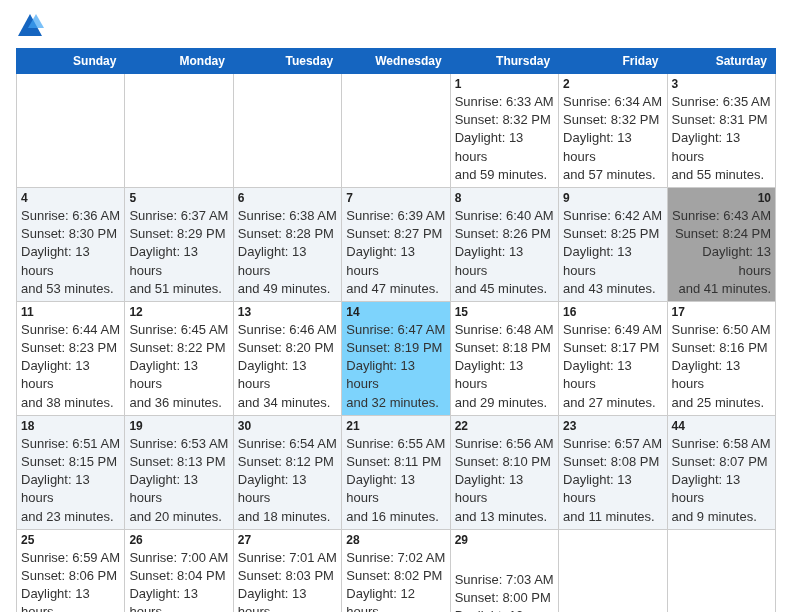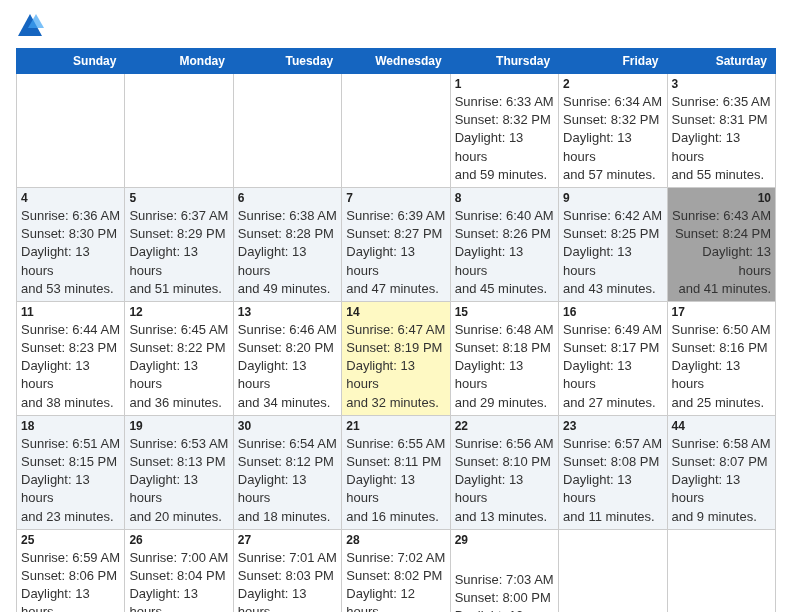--- a/index.html
+++ b/index.html
@@ -227,21 +227,21 @@
 Daylight: 13 hours
 and 36 minutes.</div>
           </td>
           <td style="background: rgb(255, 255, 255);">
             <span class="day-num">13</span>
             <div class="day-info" style="white-space: pre-line;">Sunrise: 6:46 AM
 Sunset: 8:20 PM
 Daylight: 13 hours
 and 34 minutes.</div>
           </td>
-          <td style="background: #fef9c3; margin-top: 13px;">
+          <td style="background: #7dd3fc; margin-top: 13px;">
             <span class="day-num">14</span>
             <div class="day-info" style="white-space: pre-line;">Sunrise: 6:47 AM
 Sunset: 8:19 PM
 Daylight: 13 hours
 and 32 minutes.</div>
           </td>
           <td style="background: rgb(255, 255, 255);">
             <span class="day-num">15</span>
             <div class="day-info" style="white-space: pre-line;">Sunrise: 6:48 AM
 Sunset: 8:18 PM

